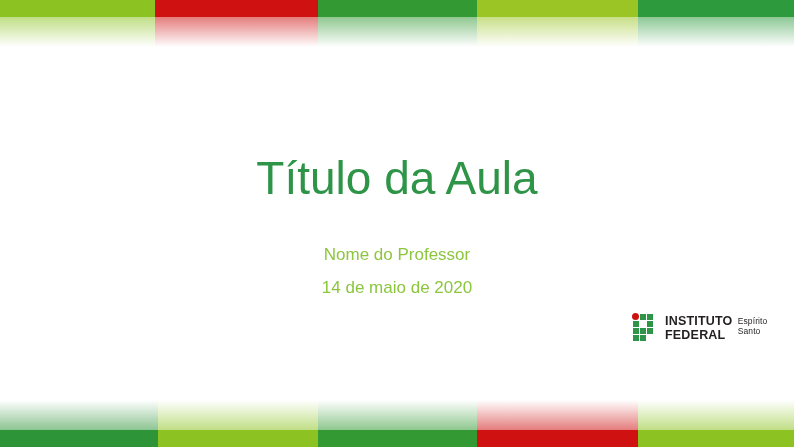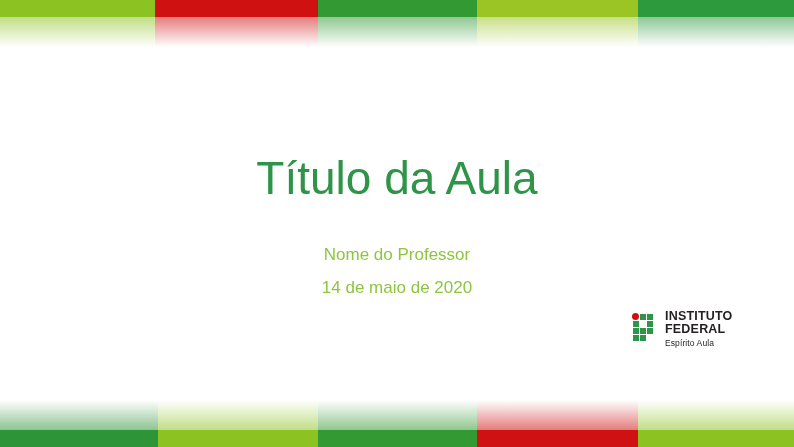--- a/index.html
+++ b/index.html
@@ -105,21 +105,20 @@
   #logo-mark .dot {
     position: absolute;
     width: 7px;
     height: 7px;
     border-radius: 50%;
     background: #cc1111;
   }
   #logo-text {
     margin-left: 6px;
     display: flex;
-    flex-direction: column;
     justify-content: center;
   }
   #logo-title {
     font-size: 12.5px;
     font-weight: bold;
     color: #231f20;
     letter-spacing: 0.2px;
     line-height: 1.1;
   }
   #logo-sub {
@@ -167,21 +166,21 @@
           <div class="cell" style="left: 0px; top: 7px; background: rgb(46, 148, 71);"></div>
           <div class="cell" style="left: 14px; top: 7px; background: rgb(46, 148, 71);"></div>
           <div class="cell" style="left: 0px; top: 14px; background: rgb(46, 148, 71);"></div>
           <div class="cell" style="left: 7px; top: 14px; background: rgb(46, 148, 71);"></div>
           <div class="cell" style="left: 14px; top: 14px; background: rgb(46, 148, 71);"></div>
           <div class="cell" style="left: 0px; top: 21px; background: rgb(46, 148, 71);"></div>
           <div class="cell" style="left: 7px; top: 21px; background: rgb(46, 148, 71);"></div>
         </div>
       <div id="logo-text">
         <div id="logo-title">INSTITUTO FEDERAL</div>
-        <div id="logo-sub">Espírito Aula</div>
+        <div id="logo-sub">Espírito Santo</div>
       </div>
     </div>
   </div>
 
   <div id="bottom-glow" class="glow">
       <div class="glow-seg" style="width: 158px; background: linear-gradient(rgba(255, 255, 255, 0), rgba(46, 148, 56, 0.55));"></div>
       <div class="glow-seg" style="width: 160px; background: linear-gradient(rgba(255, 255, 255, 0), rgba(140, 195, 34, 0.55));"></div>
       <div class="glow-seg" style="width: 159px; background: linear-gradient(rgba(255, 255, 255, 0), rgba(51, 153, 51, 0.55));"></div>
       <div class="glow-seg" style="width: 161px; background: linear-gradient(rgba(255, 255, 255, 0), rgba(207, 17, 17, 0.55));"></div>
       <div class="glow-seg" style="width: 156px; background: linear-gradient(rgba(255, 255, 255, 0), rgba(140, 195, 34, 0.55));"></div>

